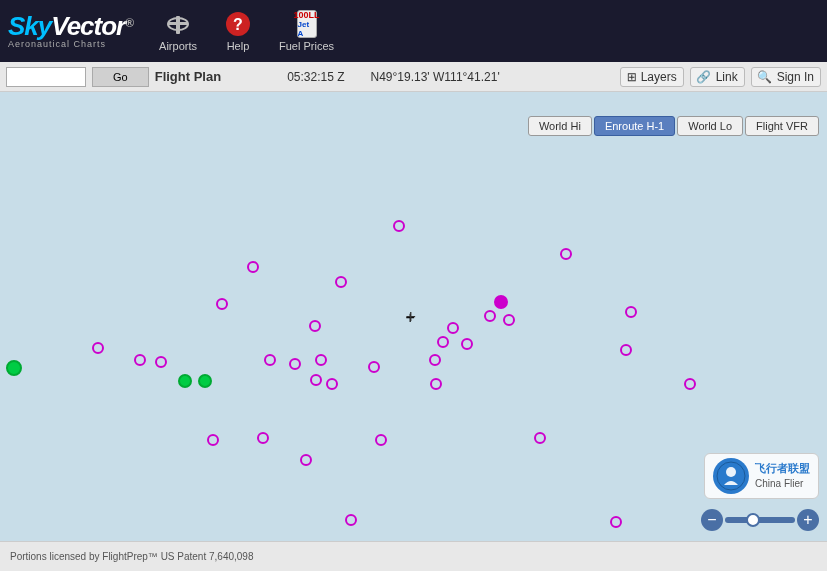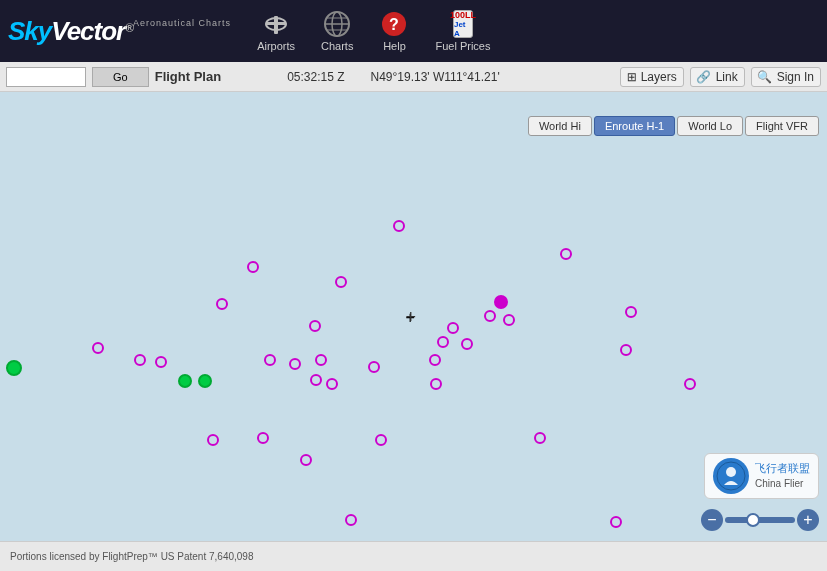--- a/index.html
+++ b/index.html
@@ -9,21 +9,21 @@
     #header {
       display: flex;
       align-items: center;
       background: #1a1a2e;
       height: 62px;
       padding: 0 8px;
       gap: 6px;
     }
     #logo-area {
       display: flex;
-      flex-direction: row;
+      flex-direction: column;
       margin-right: 10px;
     }
     #logo-text {
       font-size: 22px;
       font-weight: bold;
       color: #00bfff;
       line-height: 1;
       letter-spacing: -1px;
     }
     #logo-sub {
@@ -207,21 +207,21 @@
       align-items: center;
       justify-content: center;
       color: #fff;
       font-size: 18px;
     }
     #china-flier-text {
       font-size: 10px;
       color: #333;
       line-height: 1.4;
     }
-    #china-flier-text .line1 { color: #2a7acc; font-weight: normal; font-size: 11px; }
+    #china-flier-text .line1 { color: #2a7acc; font-weight: bold; font-size: 11px; }
     #china-flier-text .line2 { color: #555; }
 
     
     #zoom-controls {
       position: absolute;
       bottom: 36px;
       right: 8px;
       display: flex;
       align-items: center;
       gap: 0;
@@ -256,30 +256,20 @@
     <svg width="32" height="28" viewBox="0 0 32 28">
       <g fill="#bbb">
         <ellipse cx="16" cy="14" rx="10" ry="6" fill="none" stroke="#bbb" stroke-width="2"></ellipse>
         <rect x="14" y="6" width="4" height="18" rx="1" fill="#bbb"></rect>
         <rect x="6" y="12" width="20" height="3" rx="1" fill="#bbb"></rect>
       </g>
     </svg>
     <span>Airports</span>
   </div>
 
-  <div class="nav-item">
-    <svg width="30" height="28" viewBox="0 0 30 28">
-      <circle cx="15" cy="14" r="12" fill="none" stroke="#888" stroke-width="2"></circle>
-      <ellipse cx="15" cy="14" rx="5" ry="12" fill="none" stroke="#888" stroke-width="1.5"></ellipse>
-      <line x1="3" y1="14" x2="27" y2="14" stroke="#888" stroke-width="1.5"></line>
-      <line x1="5" y1="8" x2="25" y2="8" stroke="#888" stroke-width="1"></line>
-      <line x1="5" y1="20" x2="25" y2="20" stroke="#888" stroke-width="1"></line>
-    </svg>
-    <span>Charts</span>
-  </div>
 
   <div class="nav-item">
     <svg width="30" height="28" viewBox="0 0 30 28">
       <circle cx="15" cy="14" r="12" fill="#cc2222"></circle>
       <text x="15" y="20" text-anchor="middle" font-size="16" font-weight="bold" fill="white">?</text>
     </svg>
     <span>Help</span>
   </div>
 
   <div class="nav-item">

